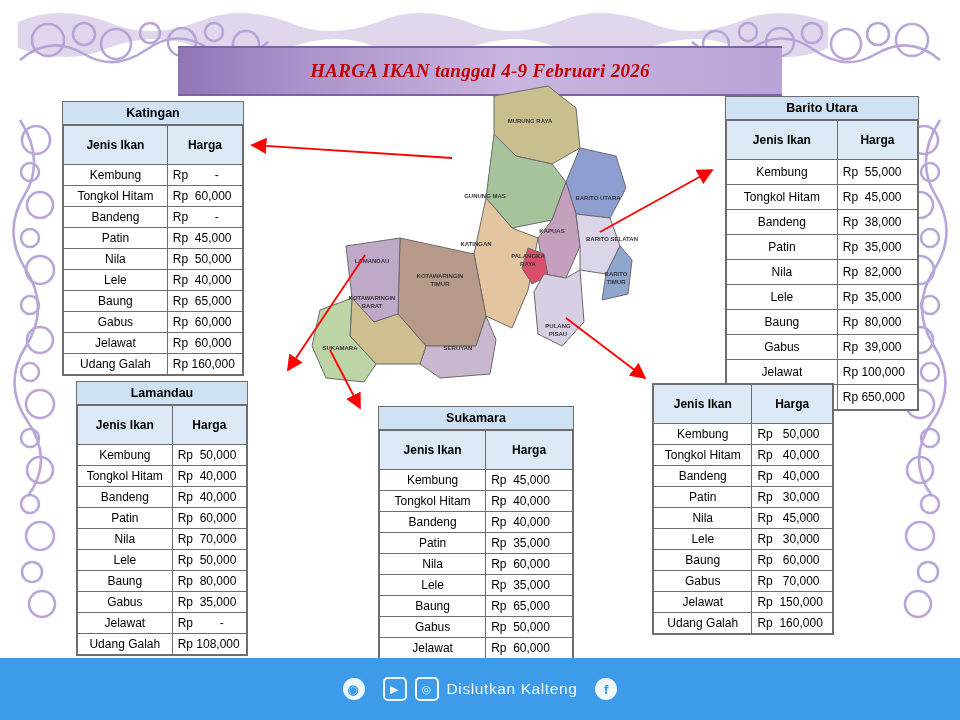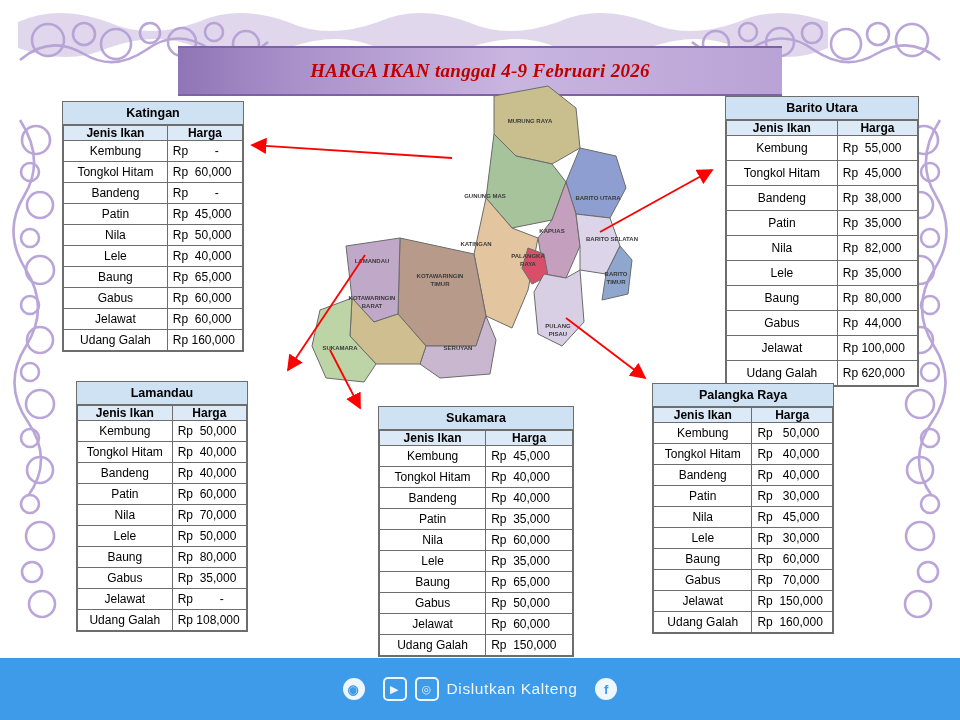--- a/index.html
+++ b/index.html
@@ -25,21 +25,21 @@
   #map-wrap{position:absolute;left:280px;top:78px;width:380px;height:310px;}
   
   .price-table{position:absolute;border:1px solid #6d6d6d;background:#ffffff;border-collapse:collapse;}
   .price-table table{border-collapse:collapse;width:100%;}
   .price-table .cap{
     background:#cfe2f3;text-align:center;font-weight:bold;font-size:12.5px;
     border-bottom:1px solid #6d6d6d;padding:4px 0;color:#000;
   }
   .price-table th{
     background:#dce9f7;font-size:12px;font-weight:bold;text-align:center;
-    border:1px solid #6d6d6d;padding:0 4px;color:#000;
+    border:1px solid #6d6d6d;padding:12px 4px;color:#000;
   }
   .price-table td{
     border:1px solid #6d6d6d;font-size:12px;padding:3px 5px;color:#000;
     background:#fff;
   }
   .price-table td.name{text-align:center;}
   .price-table td.price{text-align:left;white-space:pre;font-family:"Liberation Sans",sans-serif;}
   
   #arrows{position:absolute;left:0;top:0;width:960px;height:720px;pointer-events:none;}
   
@@ -280,29 +280,29 @@
         <tr style="height: 25px;">
           <td class="name">Lele</td>
           <td class="price">Rp  35,000</td>
         </tr>
         <tr style="height: 25px;">
           <td class="name">Baung</td>
           <td class="price">Rp  80,000</td>
         </tr>
         <tr style="height: 25px;">
           <td class="name">Gabus</td>
-          <td class="price">Rp  44,000</td>
+          <td class="price">Rp  39,000</td>
         </tr>
         <tr style="height: 25px;">
           <td class="name">Jelawat</td>
           <td class="price">Rp 100,000</td>
         </tr>
         <tr style="height: 25px;">
           <td class="name">Udang Galah</td>
-          <td class="price">Rp 620,000</td>
+          <td class="price">Rp 650,000</td>
         </tr>
       </tbody>
   </table>
 </div>
 
 <div class="price-table" id="tbl-lamandau" style="left:76px;top:381px;width:170px;">
   <div class="cap">Lamandau</div>
   <table>
     <thead>
         <tr>
@@ -403,21 +403,20 @@
         </tr>
         <tr style="height: 20px;">
           <td class="name">Udang Galah</td>
           <td class="price">Rp  150,000</td>
         </tr>
       </tbody>
   </table>
 </div>
 
 <div class="price-table" id="tbl-palangka" style="left:652px;top:383px;width:180px;">
-  <div class="cap">Palangka Raya</div>
   <table>
     <thead>
         <tr>
       <th style="width:55%">Jenis Ikan</th>
       <th>Harga</th>
     </tr>
       </thead>
     <tbody>
         <tr style="height: 20px;">
           <td class="name">Kembung</td>

